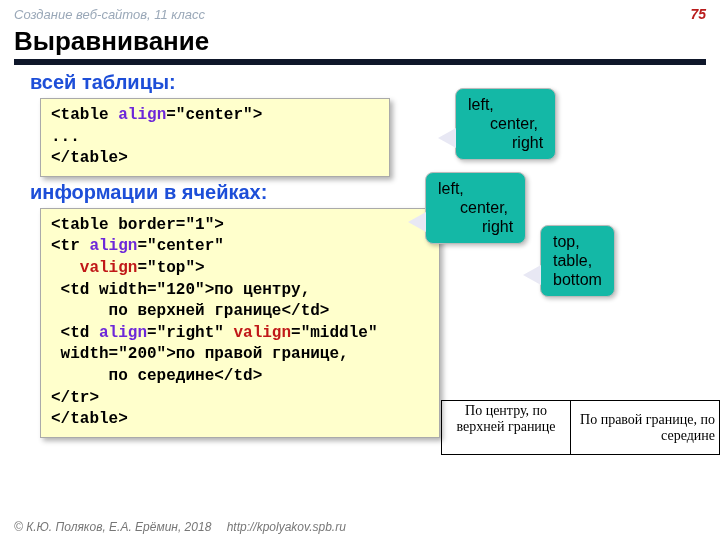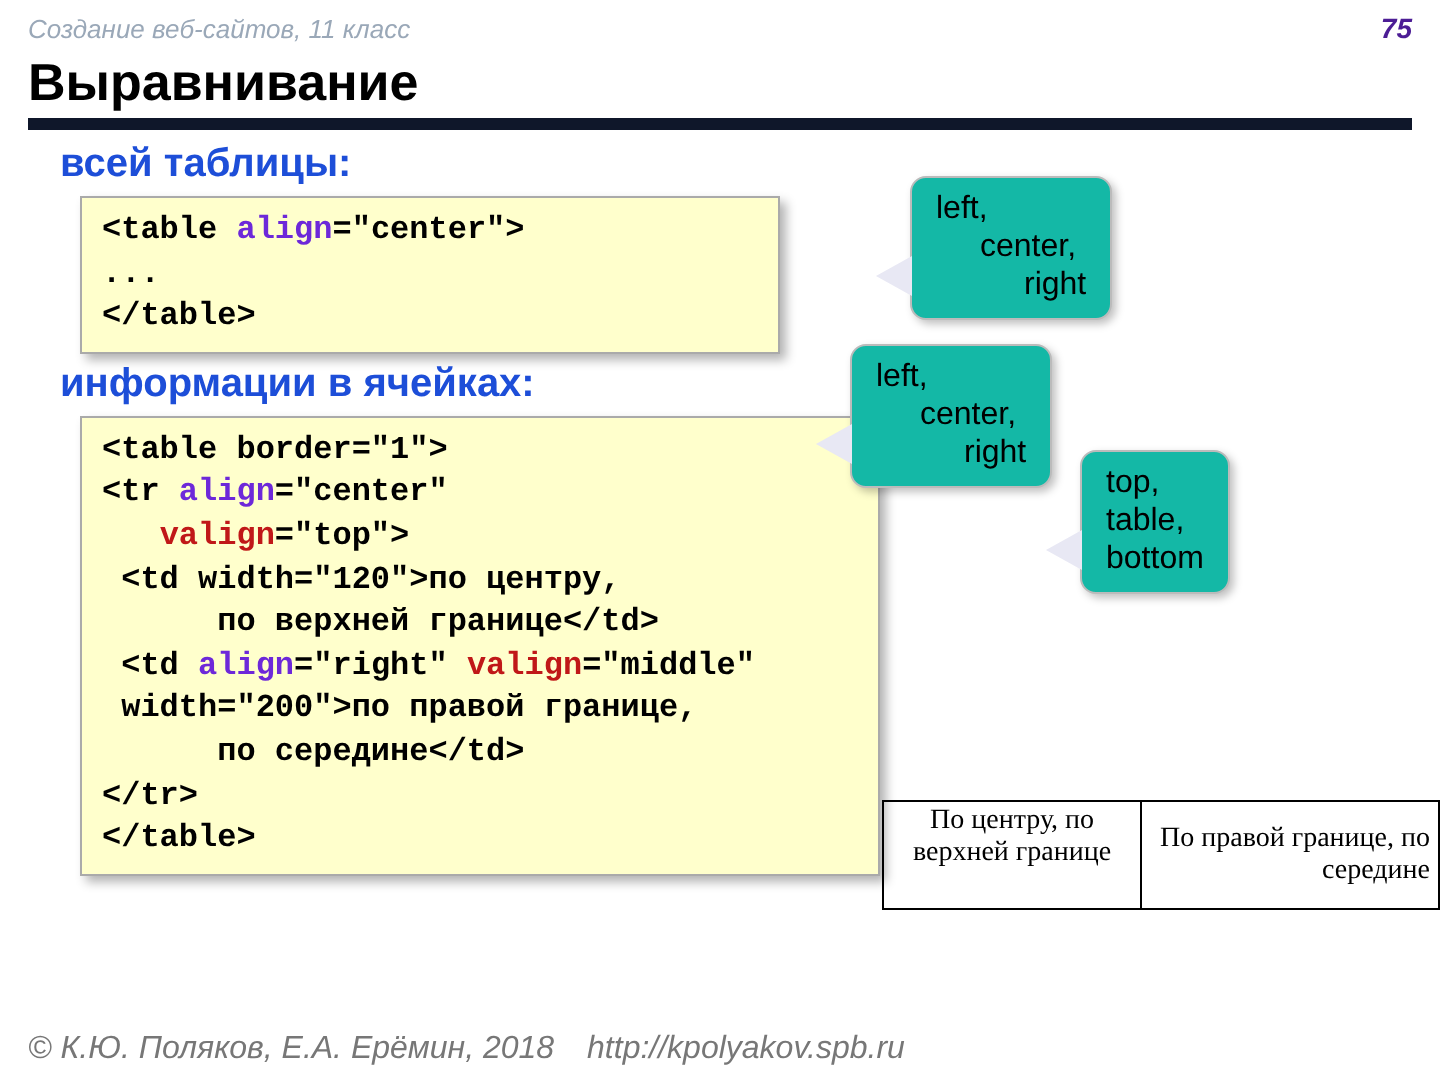--- a/index.html
+++ b/index.html
@@ -13,21 +13,21 @@
     overflow: hidden;
   }
   .header-bar {
     color: #9aa8b8;
     font-style: italic;
     font-size: 13px;
     padding: 6px 14px 2px 14px;
     display: flex;
     justify-content: space-between;
   }
-  .page-num { font-weight: bold; font-size: 14px; color: #4c1d95; }
+  .page-num { font-weight: bold; font-size: 14px; color: #b91c1c; }
   .title {
     font-size: 26px;
     font-weight: bold;
     color: #000;
     border-bottom: 6px solid #0f172a;
     margin: 2px 14px 6px 14px;
     padding-bottom: 2px;
   }
   .section-label {
     color: #1d4ed8;
@@ -80,21 +80,21 @@
     font-family: "Times New Roman", serif;
     font-size: 14px;
   }
   .demo-table td { border: 1px solid #000; height: 54px; padding: 2px 4px; }
   .demo-table .c1 { width: 130px; text-align: center; vertical-align: top; }
   .demo-table .c2 { width: 150px; text-align: right; vertical-align: middle; }
   .footer {
     position: absolute;
     bottom: 6px;
     left: 14px;
-    font-size: 16px;
+    font-size: 12px;
     font-style: italic;
     color: #777;
   }
   .footer a { color: #777; margin-left: 12px; }
 </style>
 </head>
 <body>
 
 <div class="header-bar">
   <span>Создание веб-сайтов, 11 класс</span>

